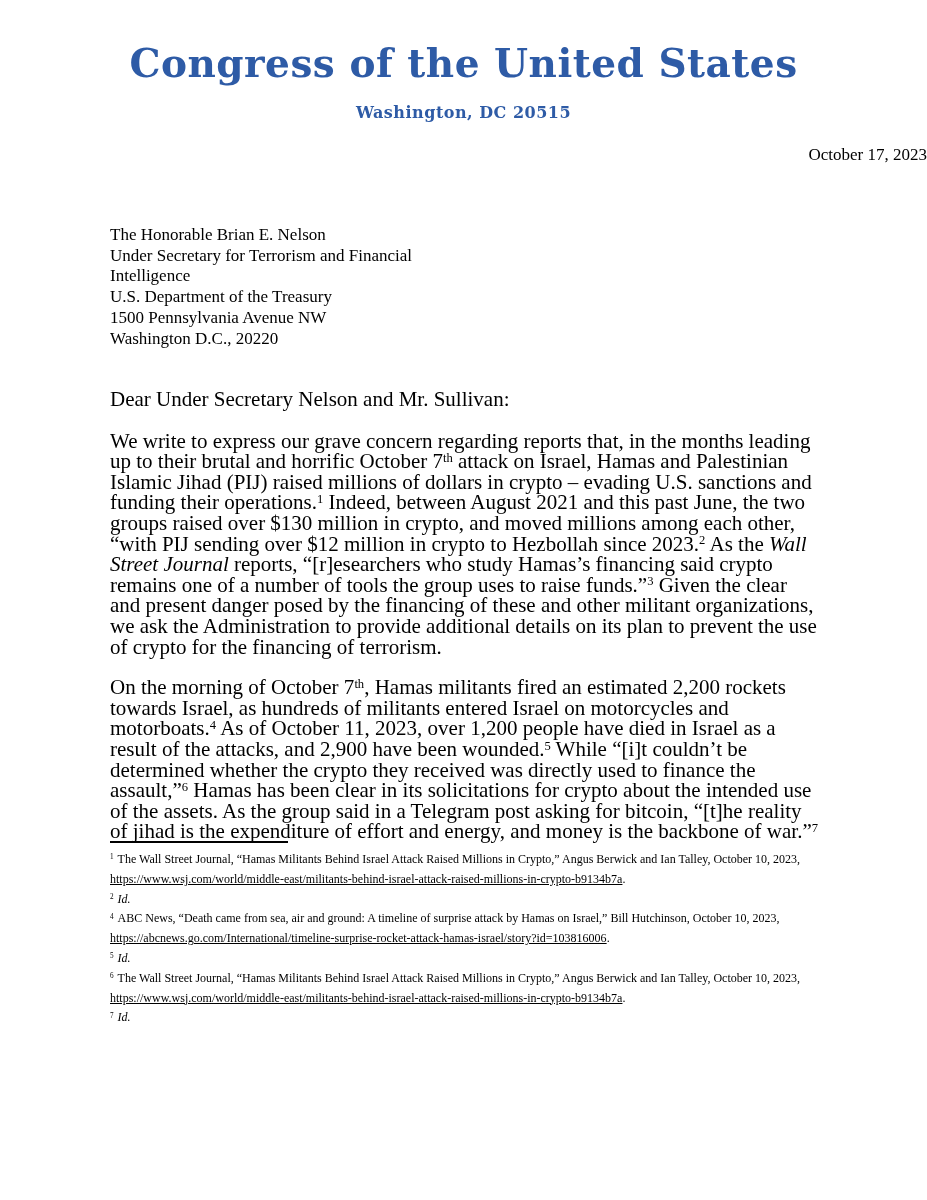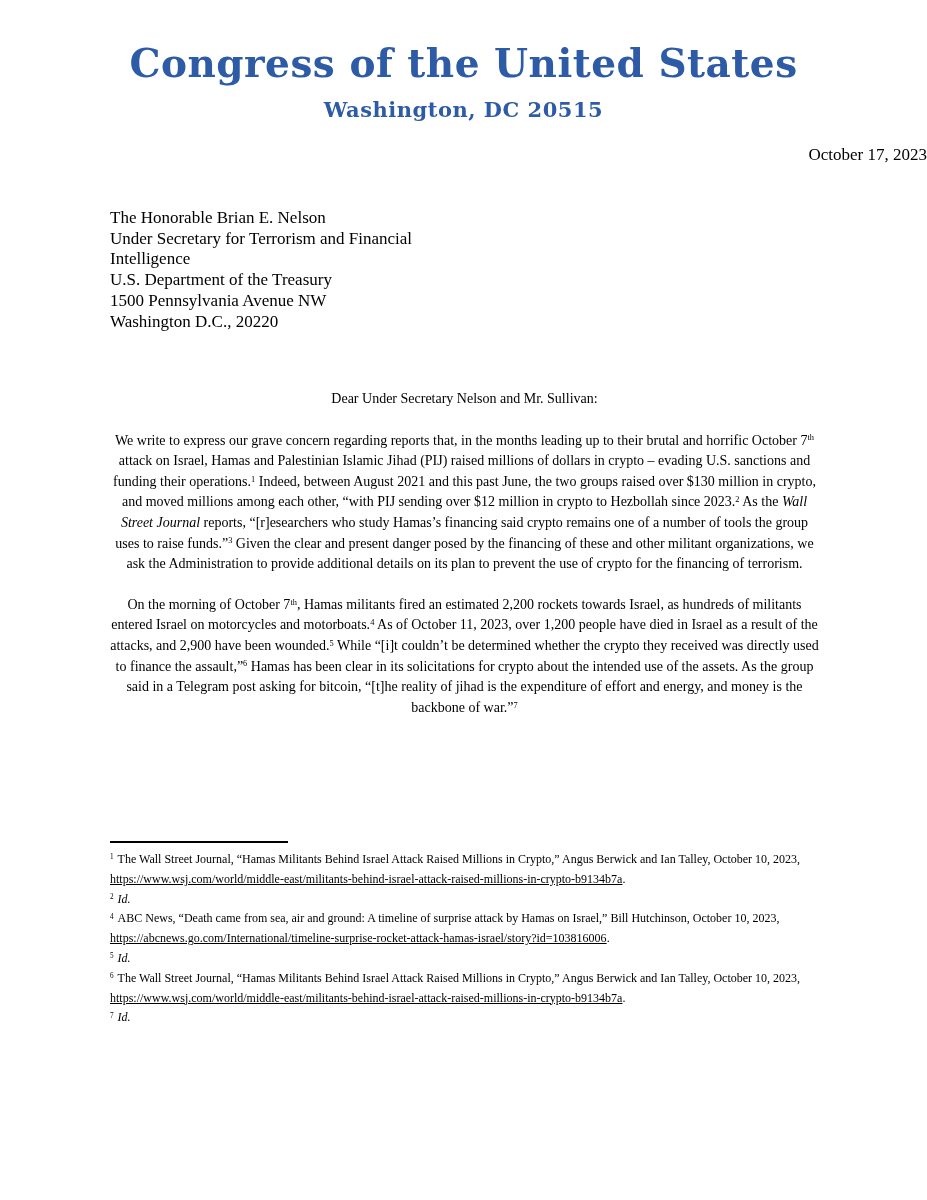--- a/index.html
+++ b/index.html
@@ -11,28 +11,28 @@
     color:#000000;
     overflow:hidden;
   }
   .letterhead { position:absolute; top:40px; left:0; width:100%; text-align:center; color:#2e5ba6; }
   .letterhead-org {
     font-family:"DejaVu Serif", serif;
     font-weight:bold; font-size:39px; line-height:1.2; letter-spacing:0.5px;
   }
   .letterhead-loc {
     font-family:"DejaVu Serif", serif;
-    font-weight:bold; font-size:21px; margin-top:10px; letter-spacing:0.5px;
+    font-weight:bold; font-size:16px; margin-top:16px; letter-spacing:0.5px;
   }
   .date-line { position:absolute; top:145px; left:0; width:100%; text-align:right; font-size:17px; }
-  .recipients { position:absolute; top:208px; left:110px; width:712px; display:flex; }
+  .recipients { position:absolute; top:225px; left:110px; width:712px; display:flex; }
   .addr { white-space:pre-line; font-size:17px; line-height:20.7px; }
   .addr-left  { width:352px; flex:0 0 352px; }
   .addr-right { flex:1; }
-  .letter-body { position:absolute; top:389px; left:110px; width:709px; font-size:14px; line-height:20.6px;text-align:center; }
+  .letter-body { position:absolute; top:389px; left:110px; width:709px; font-size:21px; line-height:20.6px; }
   .salutation { margin:0 0 21px 0; }
   .para { margin:0 0 20px 0; }
   .sup { font-size:0.60em; position:relative; top:-0.5em; line-height:0; }
   .i { font-style:italic; }
   .u { text-decoration:underline; }
   .footnotes { position:absolute; top:841px; left:110px; width:712px; font-size:12px; line-height:19.8px; }
   .fn-rule { width:178px; border-top:2px solid #000; margin-bottom:7px; }
   .fn-marker { margin-right:4px; }
 </style>
 </head>

